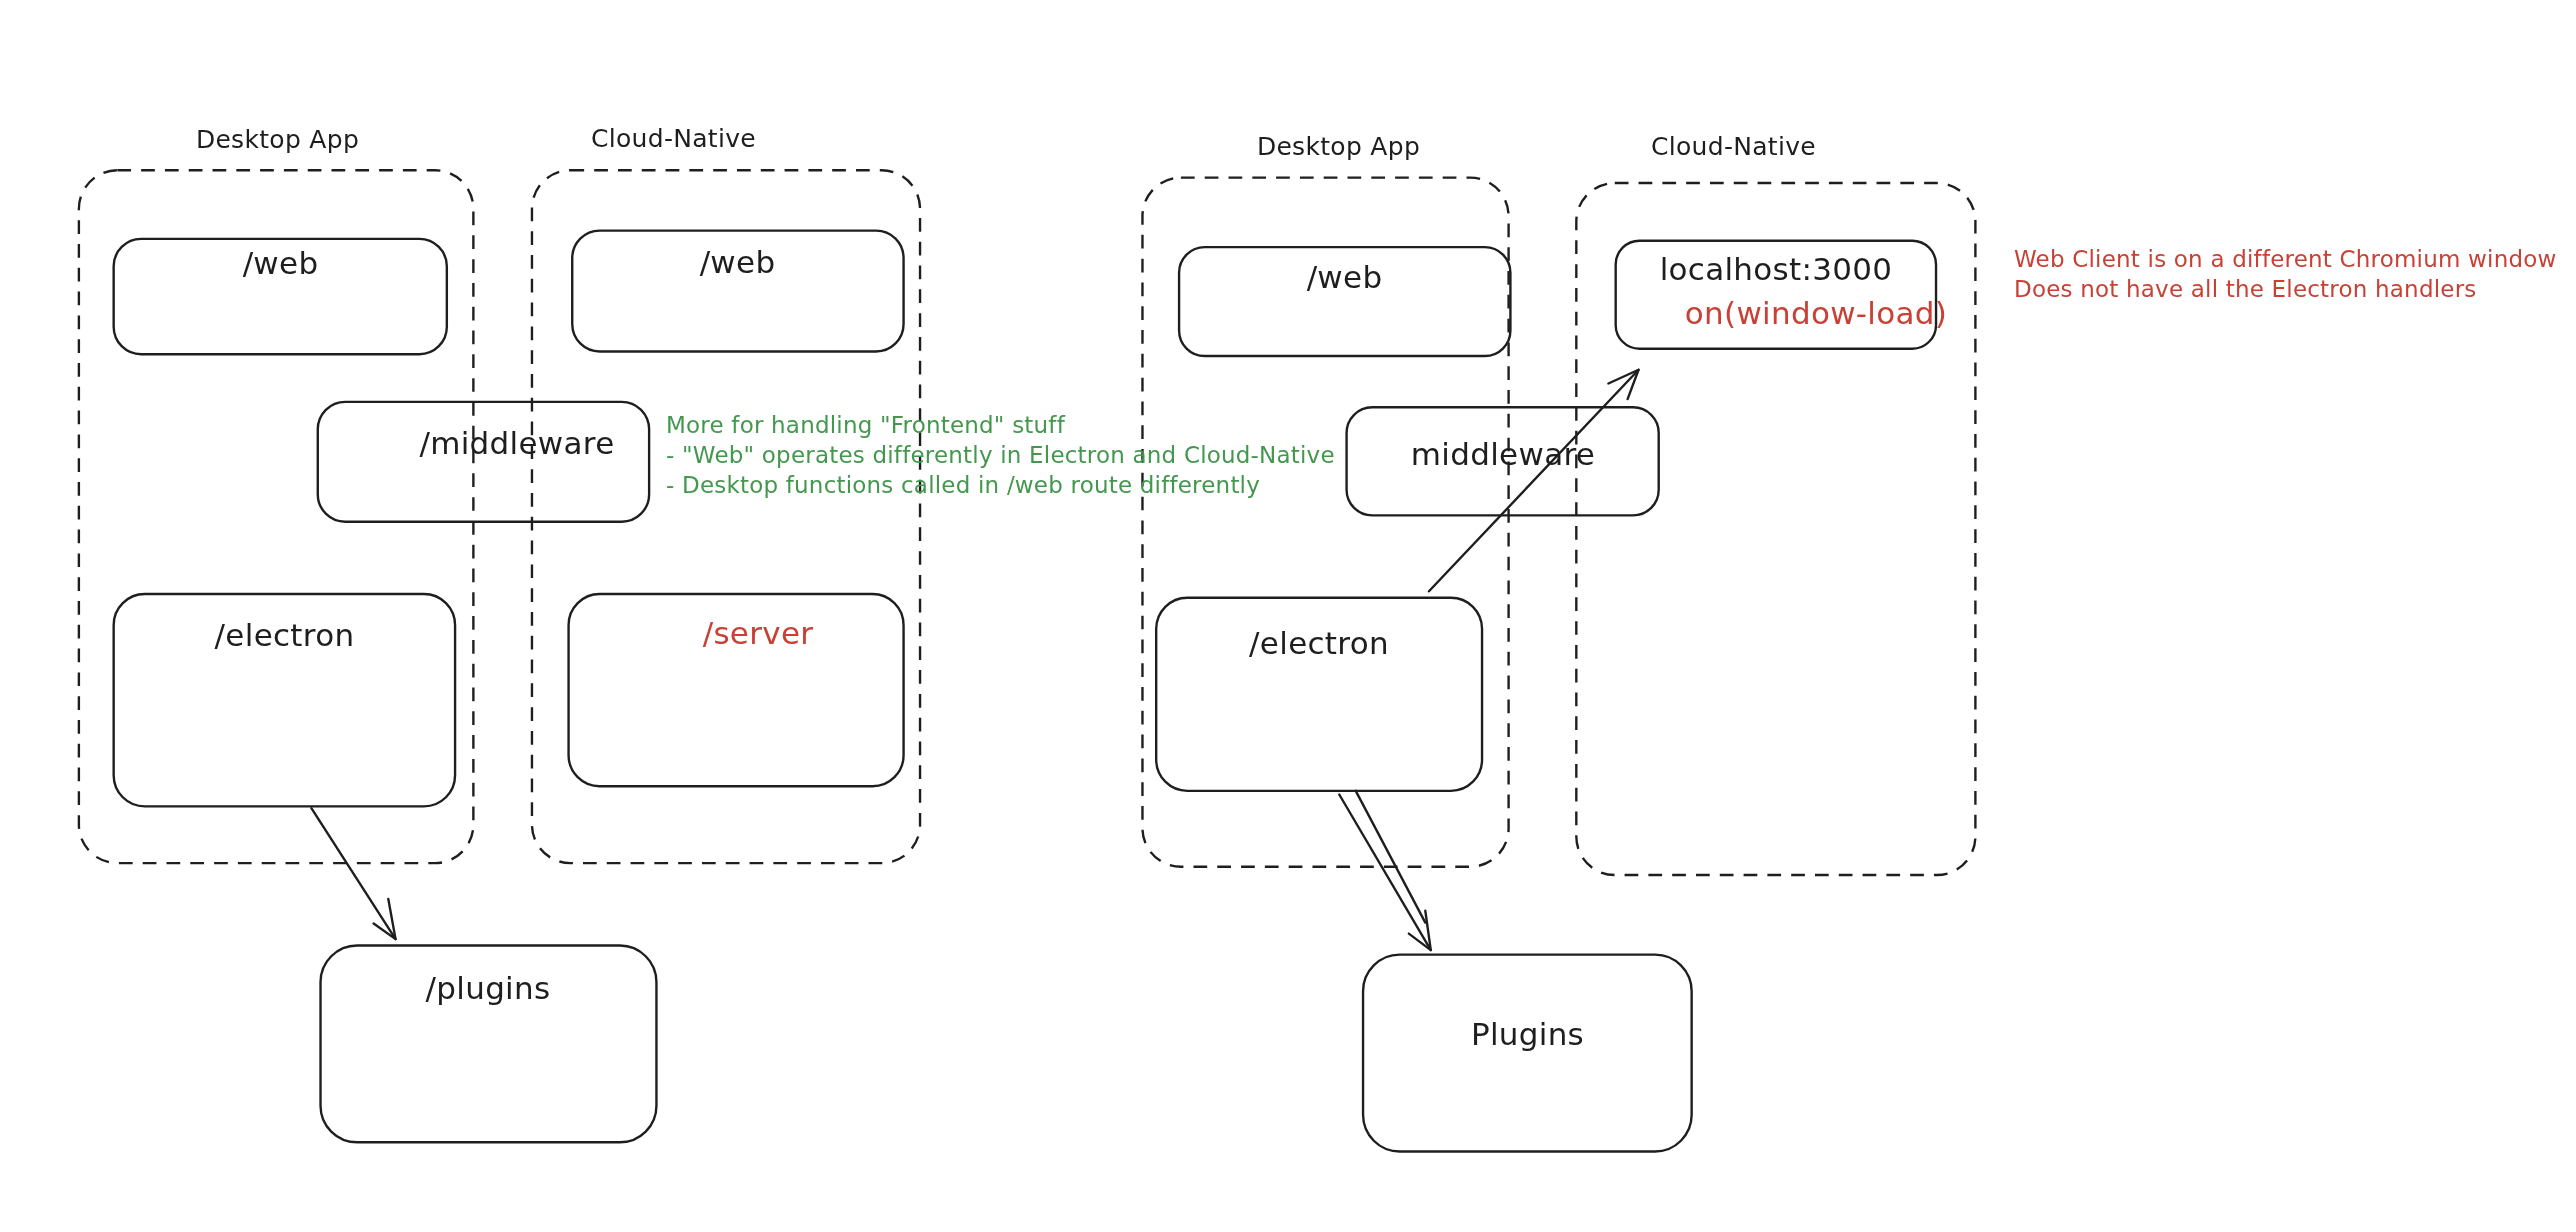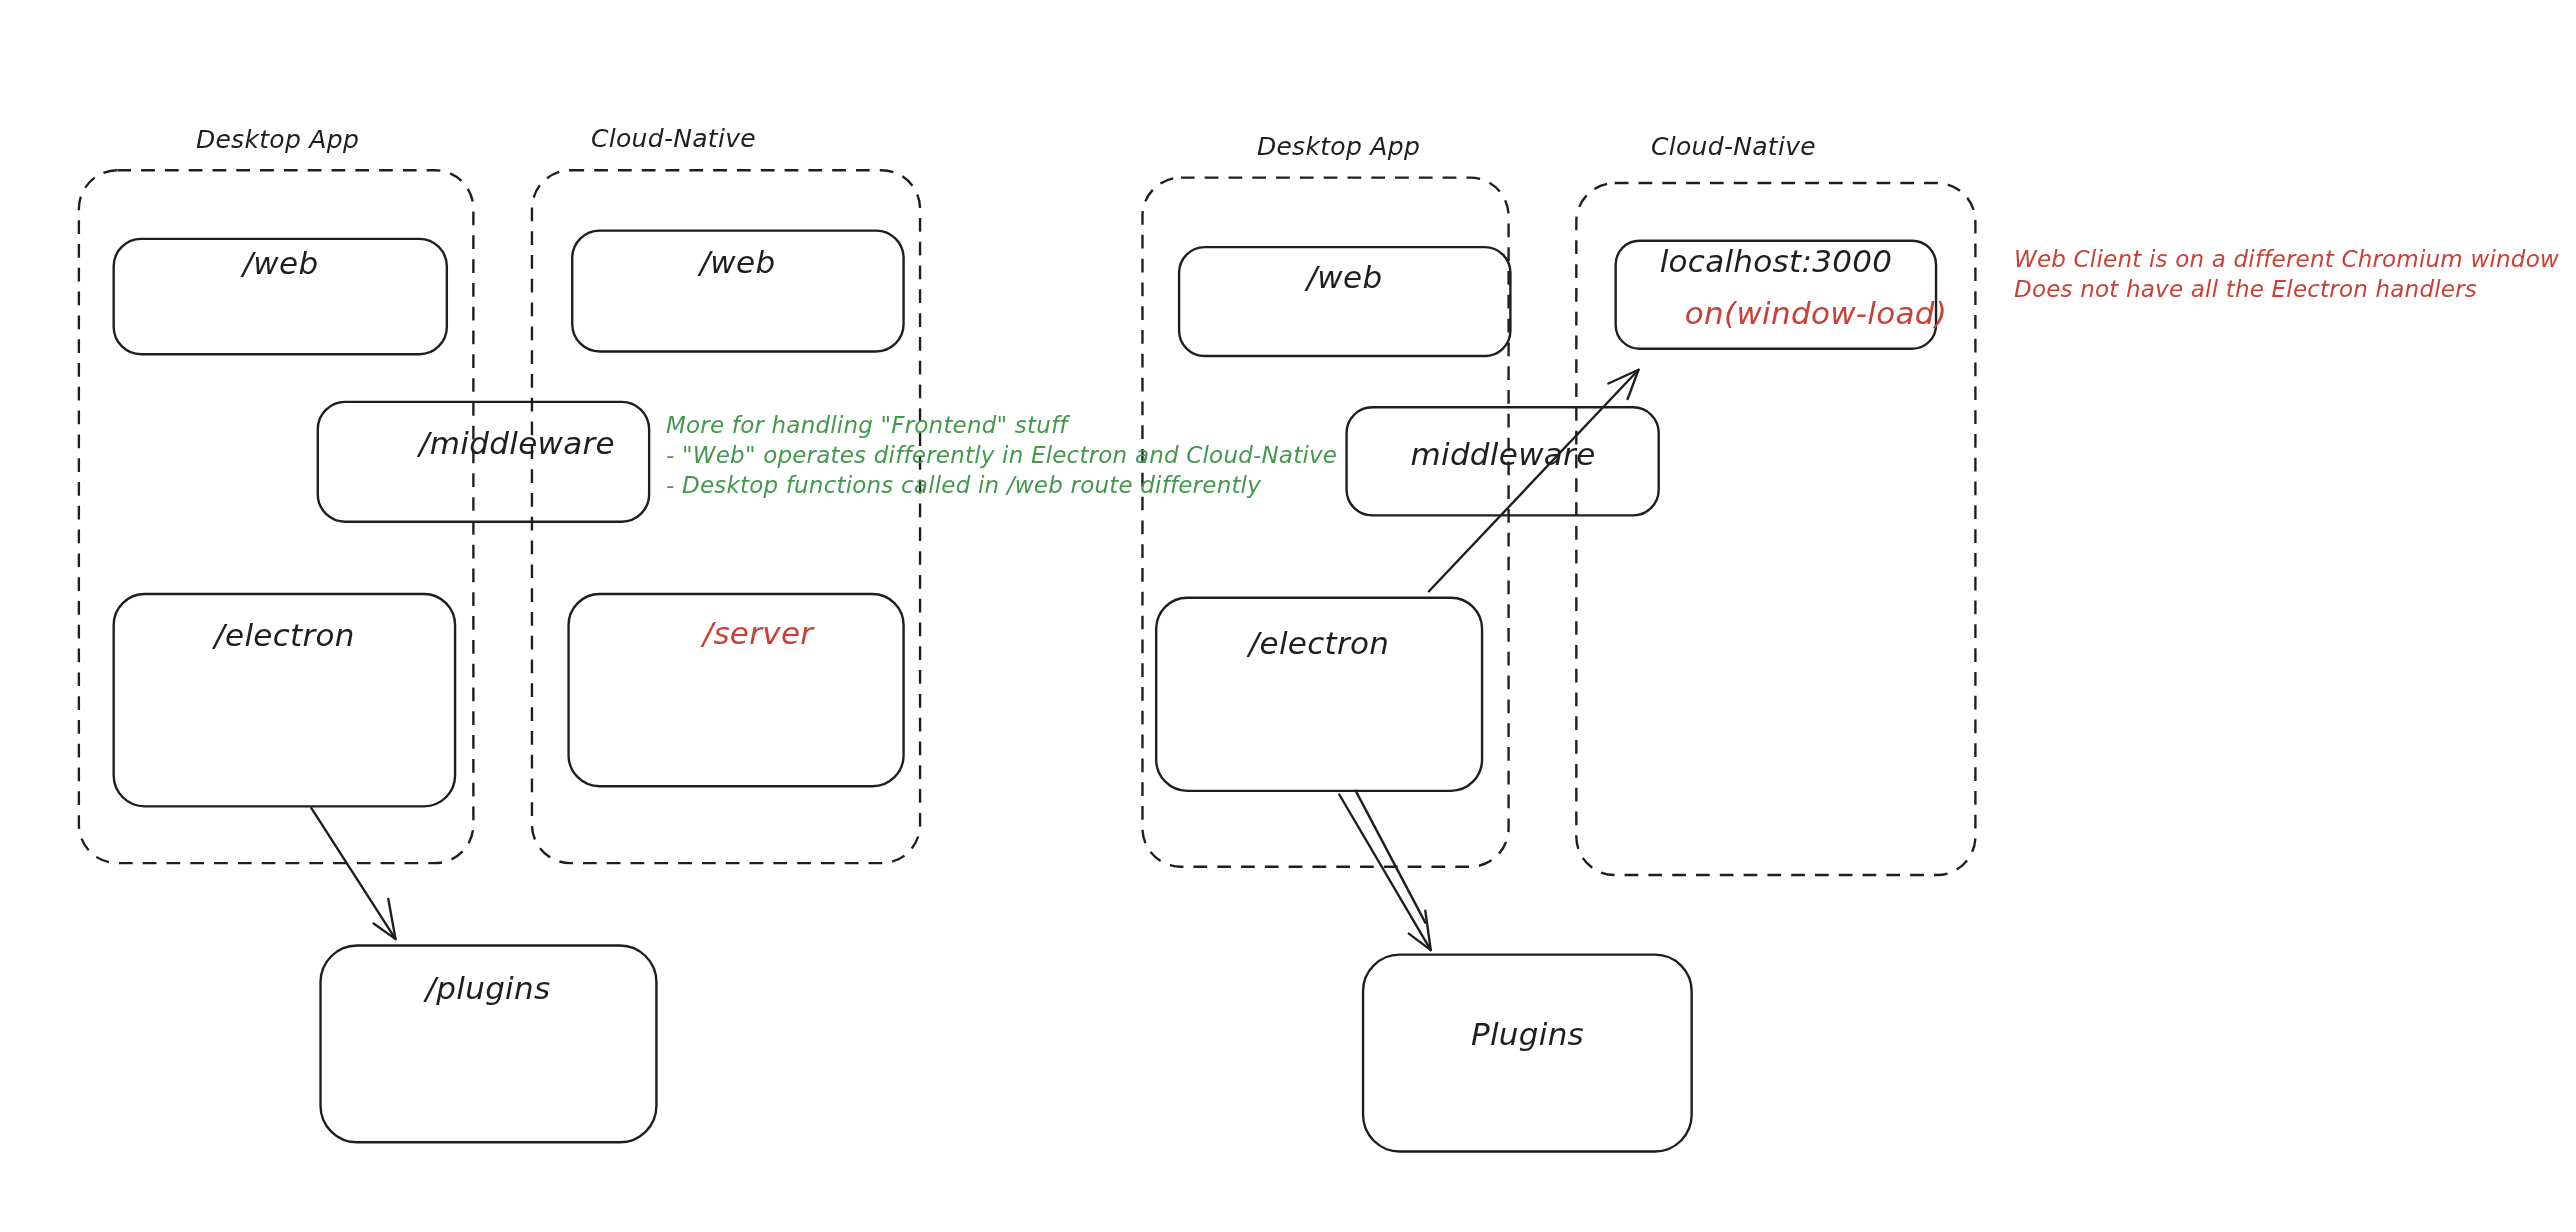--- a/index.html
+++ b/index.html
@@ -10,21 +10,20 @@
   }
   *{margin:0;padding:0;box-sizing:border-box;}
   html,body{background:var(--bg);}
   .canvas{
     position:relative;
     width:2576px;height:1232px;
     background:var(--bg);
     overflow:hidden;
     font-family:"DejaVu Sans",sans-serif;
     color:var(--ink);
-    font-style:italic;
   }
   svg.scene{position:absolute;left:0;top:0;width:2576px;height:1232px;}
   .container-rect{fill:none;stroke:var(--ink);stroke-width:2.6;stroke-dasharray:15 11;}
   .box-rect{fill:none;stroke:var(--ink);stroke-width:2.6;}
   .arrow{fill:none;stroke:var(--ink);stroke-width:2.6;stroke-linecap:round;stroke-linejoin:round;}
   .label{
     position:absolute;
     text-align:center;
     font-size:31px;
     line-height:31px;
@@ -95,21 +94,21 @@
 
   <div class="label" style="left:114px;width:333px;top:248px;">/web</div>
   <div class="label" style="left:572px;width:331px;top:247px;">/web</div>
   <div class="label" style="left:318px;width:398px;top:428px;">/middleware</div>
   <div class="label" style="left:114px;width:341px;top:620px;">/electron</div>
   <div class="label red-text" style="left:568px;width:335px;top:618px;padding-left:45px;">/server</div>
   <div class="label" style="left:320px;width:336px;top:973px;">/plugins</div>
   <div class="label" style="left:1179px;width:331px;top:262px;">/web</div>
   <div class="label" style="left:1347px;width:312px;top:439px;">middleware</div>
   <div class="label" style="left:1156px;width:326px;top:628px;">/electron</div>
-  <div class="label" style="left:1616px;width:320px;top:246px;">localhost:3000</div>
+  <div class="label" style="left:1616px;width:320px;top:254px;">localhost:3000</div>
   <div class="label red-text sub-shift" style="left:1616px;width:320px;top:298px;">on(window-load)</div>
   <div class="label" style="left:1363px;width:329px;top:1019px;">Plugins</div>
 
   <div class="note note-green" style="left:666px;top:410px;">
     <div>More for handling "Frontend" stuff</div>
     <div>- "Web" operates differently in Electron and Cloud-Native</div>
     <div>- Desktop functions called in /web route differently</div>
   </div>
 
   <div class="note note-red" style="left:2014px;top:244px;">

